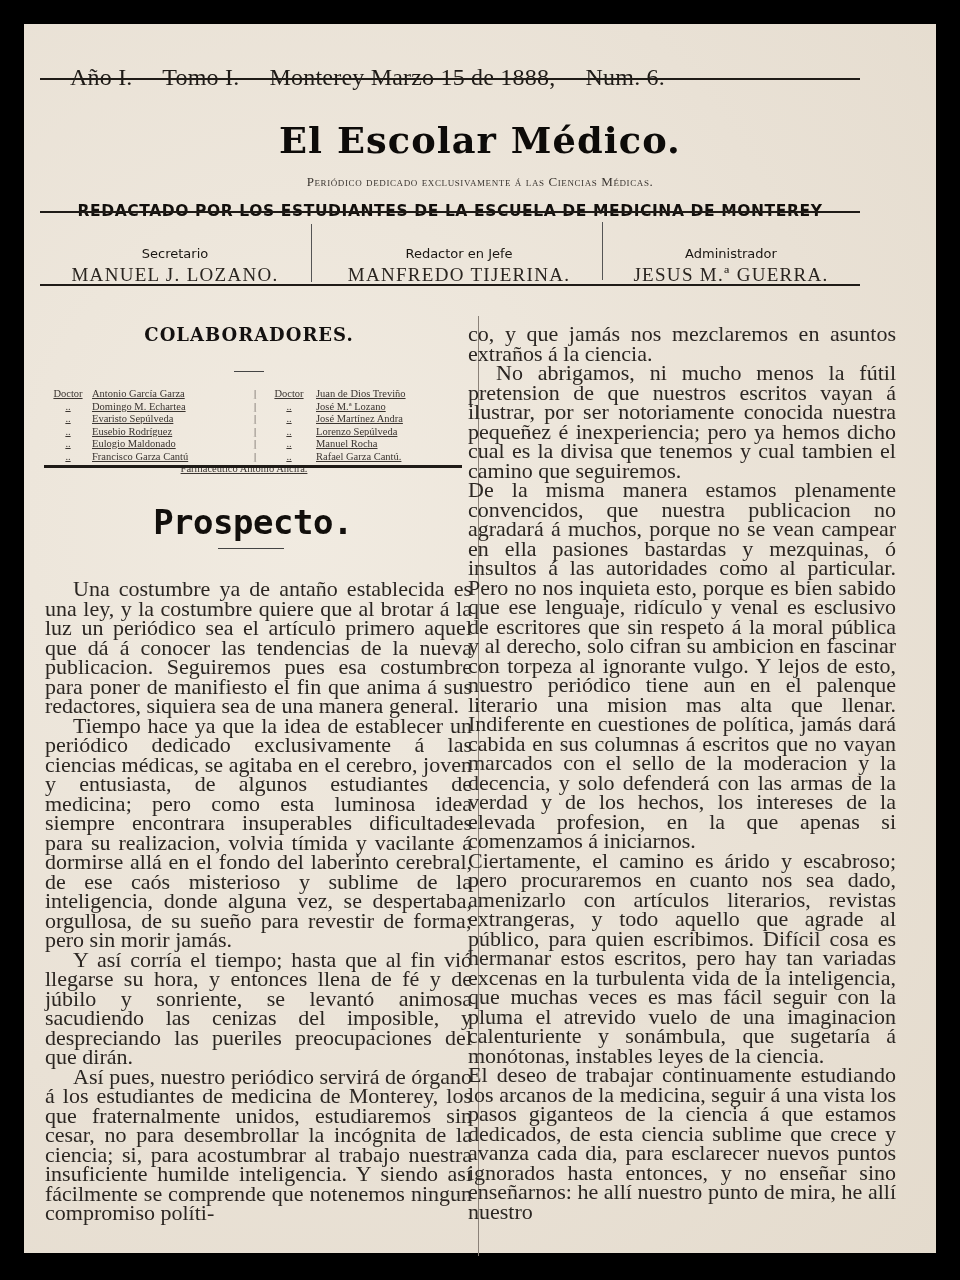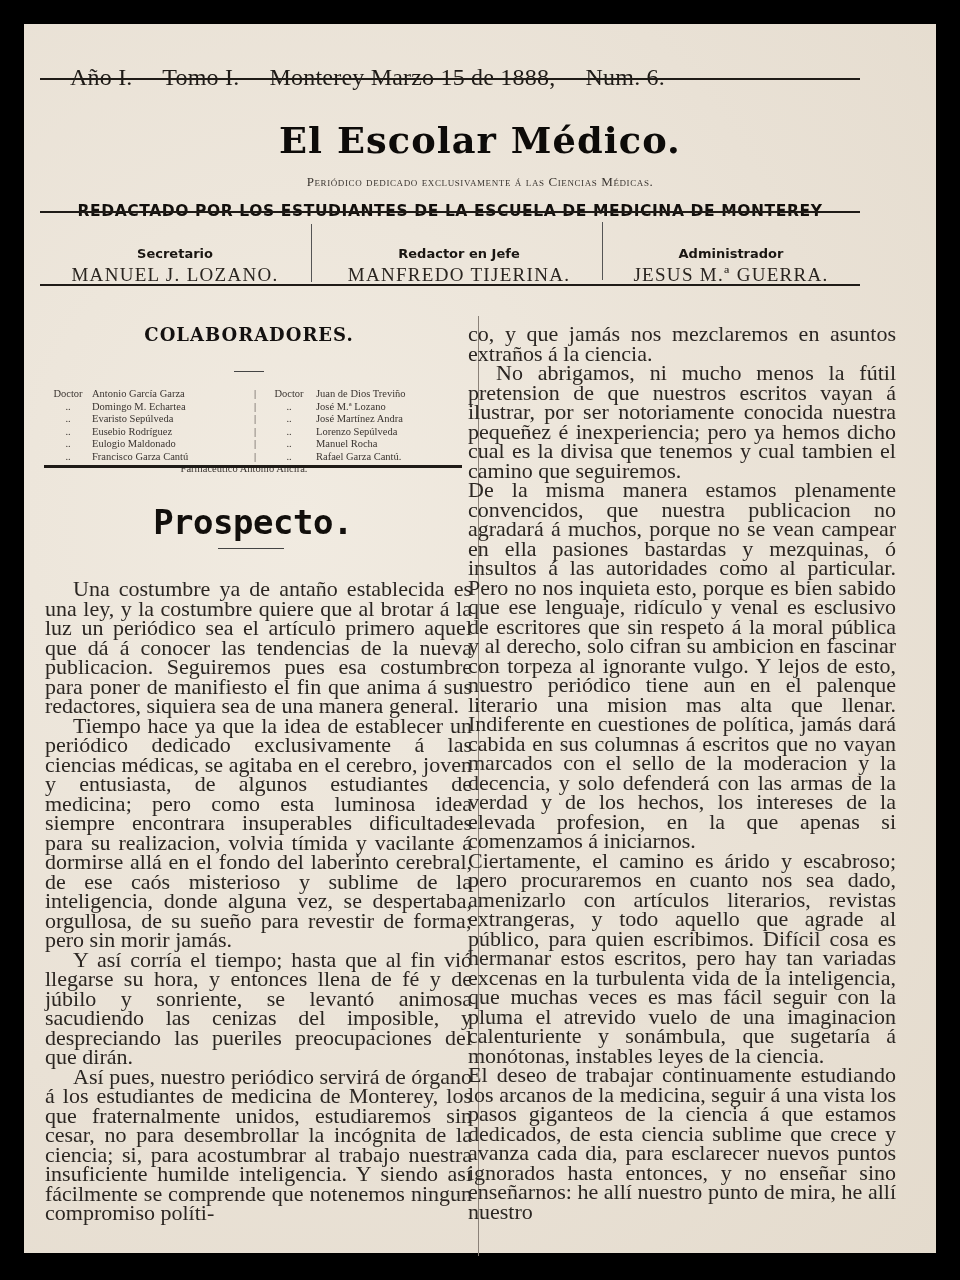--- a/index.html
+++ b/index.html
@@ -26,30 +26,30 @@
   .subtitle {
     position: absolute; left: 0; top: 150px; width: 912px; text-align: center;
     font-size: 13px; font-variant: small-caps; letter-spacing: 0.6px; color: #3a3530;
   }
   .redactado {
     position: absolute; left: 16px; top: 178px; width: 820px; text-align: center;
     font-family: "DejaVu Sans", sans-serif; font-weight: bold; font-size: 15.5px; letter-spacing: 0.6px;
     color: #120f0c; white-space: nowrap;
   }
   .staff { position: absolute; top: 222px; height: 60px; text-align: center; }
-  .staff .role { font-family: "DejaVu Sans", sans-serif; font-weight: bold; font-size: 13px; color: #1a1612; }
+  .staff .role { font-family: "DejaVu Sans", sans-serif; font-weight: normal; font-size: 13px; color: #1a1612; }
   .staff .name { font-size: 19px; letter-spacing: 1.3px; margin-top: 3px; color: #2a2520; white-space: nowrap; }
   .vsep { position: absolute; width: 1px; background: #555; }
   .colab-title {
     position: absolute; left: 16px; top: 300px; width: 418px; text-align: center;
     font-family: "DejaVu Serif", serif; font-weight: bold; font-size: 18px; letter-spacing: 1px; color: #141110;
   }
   .short-rule { position: absolute; height: 1px; background: #444; }
   .colab-table {
-    position: absolute; left: 20px; top: 364px; width: 425px; font-size: 10.5px; line-height: 12.5px; color: #3a3430;
+    position: absolute; left: 20px; top: 364px; width: 425px; font-size: 10.5px; line-height: 12.5px; color: #3a3430; text-decoration: underline;
   }
   .colab-row { display: flex; white-space: nowrap; }
   .colab-row .l1 { width: 48px; text-align: center; }
   .colab-row .l2 { width: 156px; }
   .colab-row .bar { width: 14px; text-align: center; }
   .colab-row .r1 { width: 54px; text-align: center; }
   .colab-row .r2 { width: 150px; }
   .farm { text-align: center; width: 400px; white-space: nowrap; }
   .prospecto {
     position: absolute; left: 20px; top: 478px; width: 418px; text-align: center;

